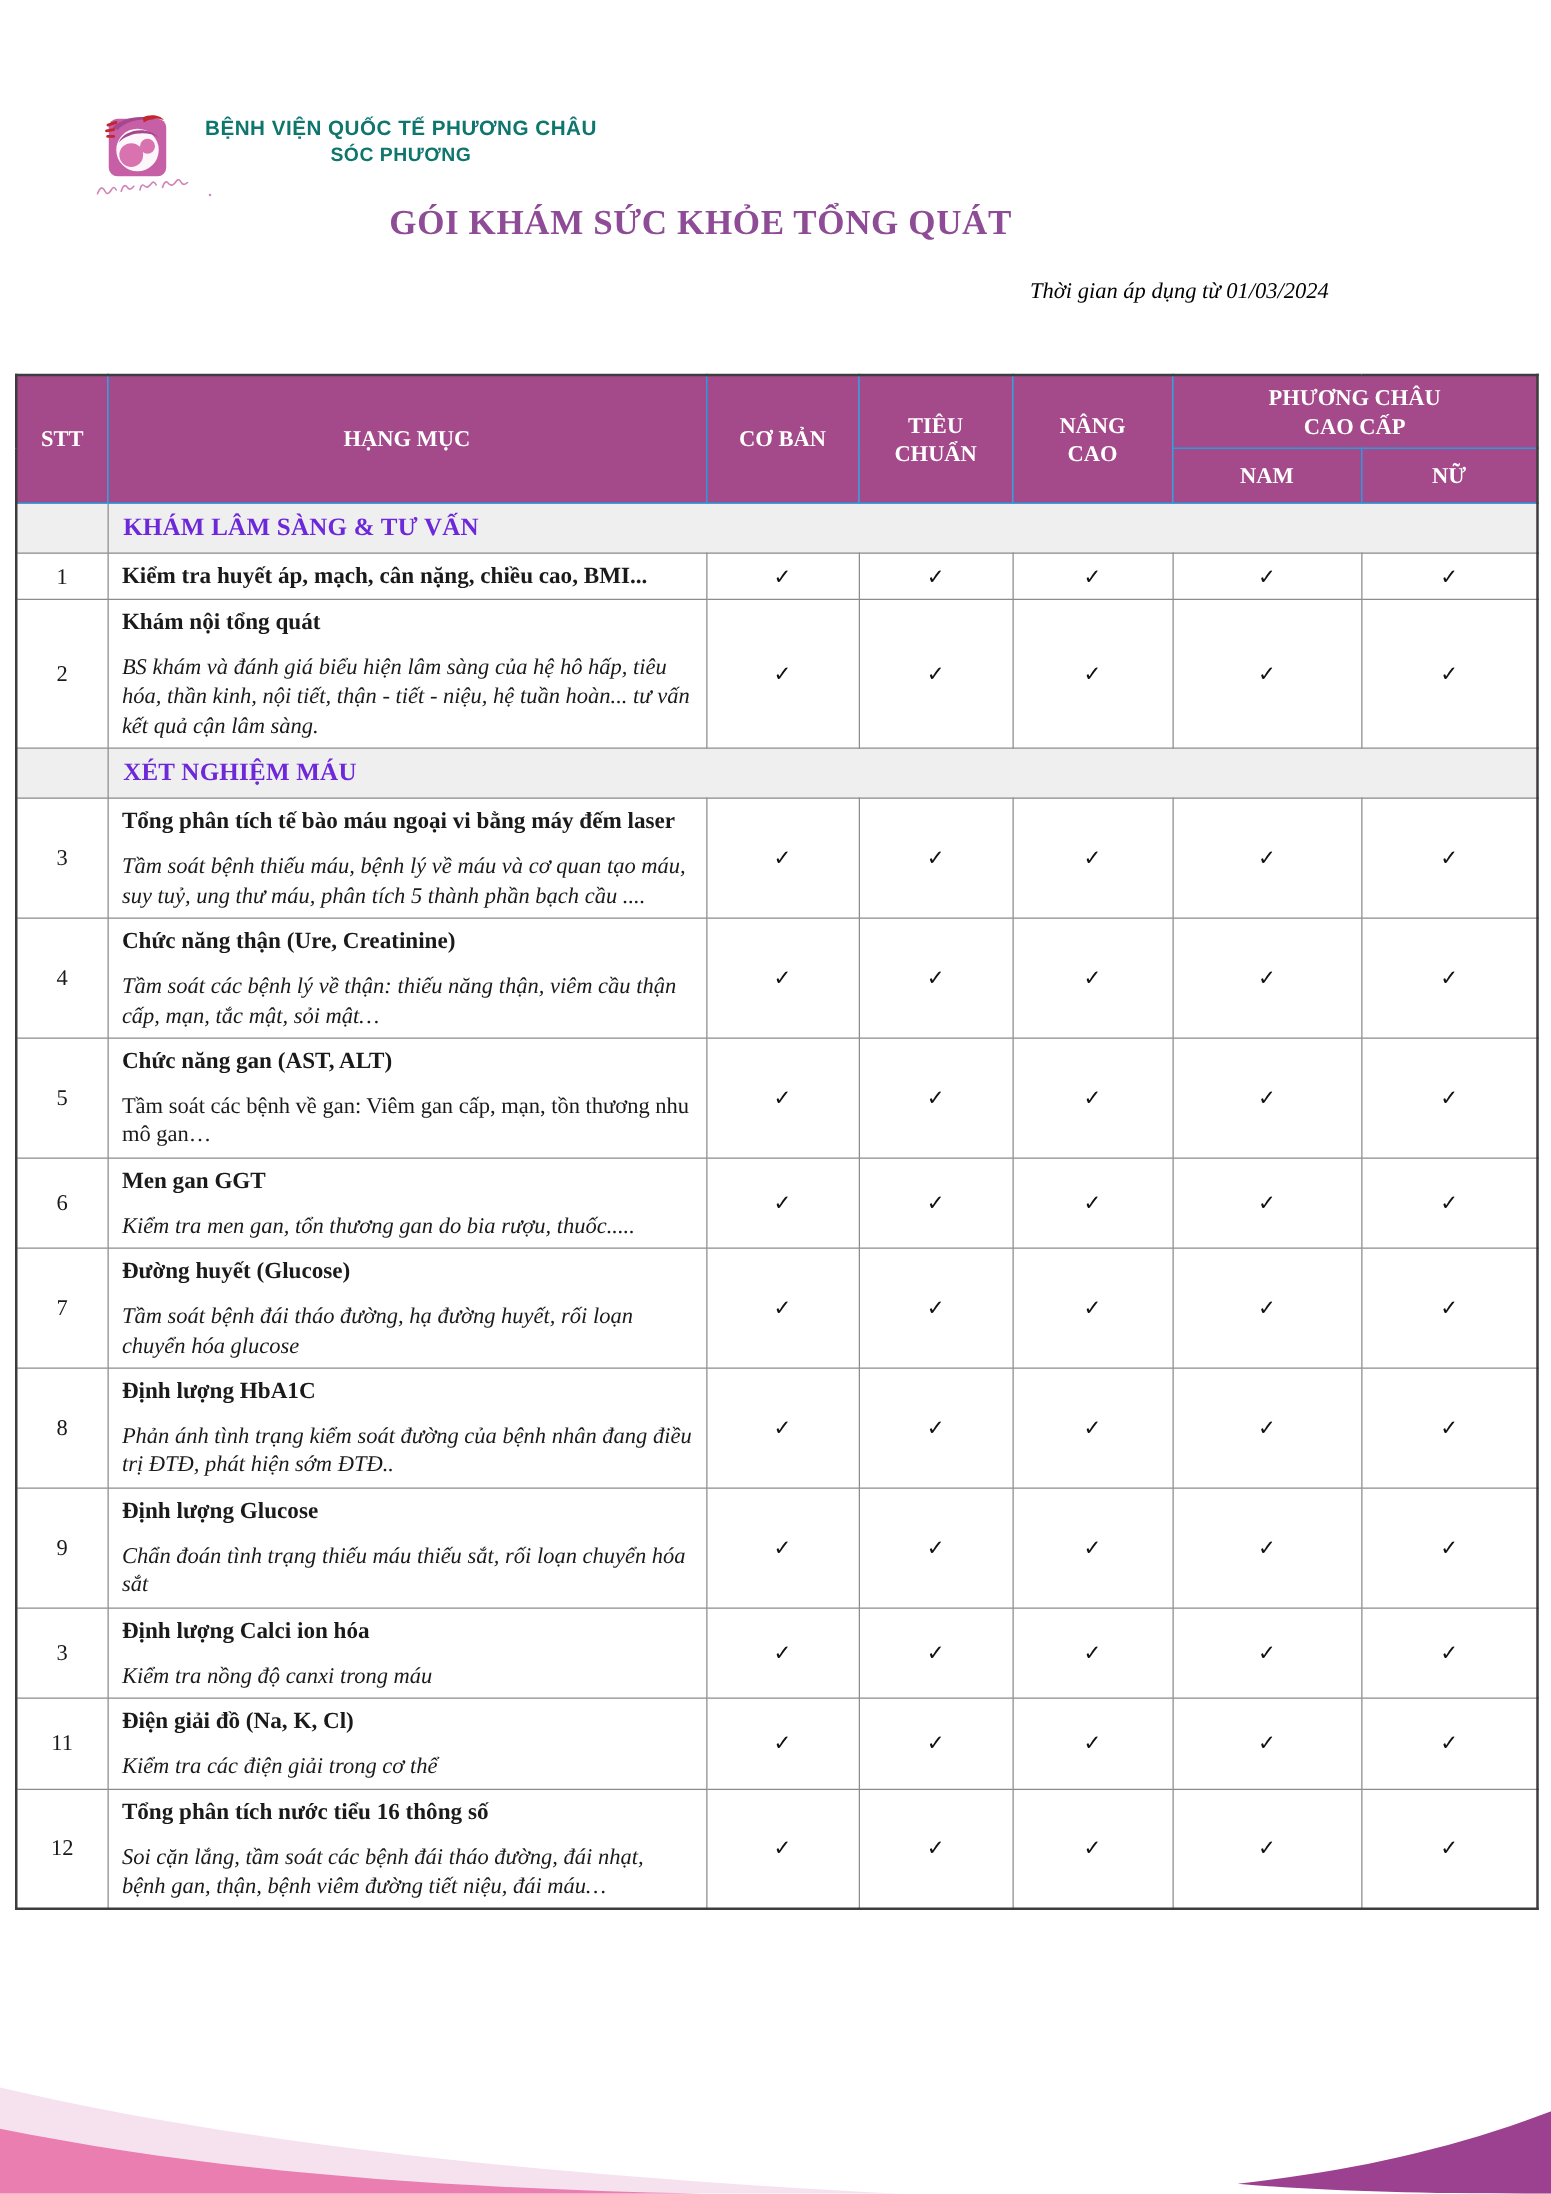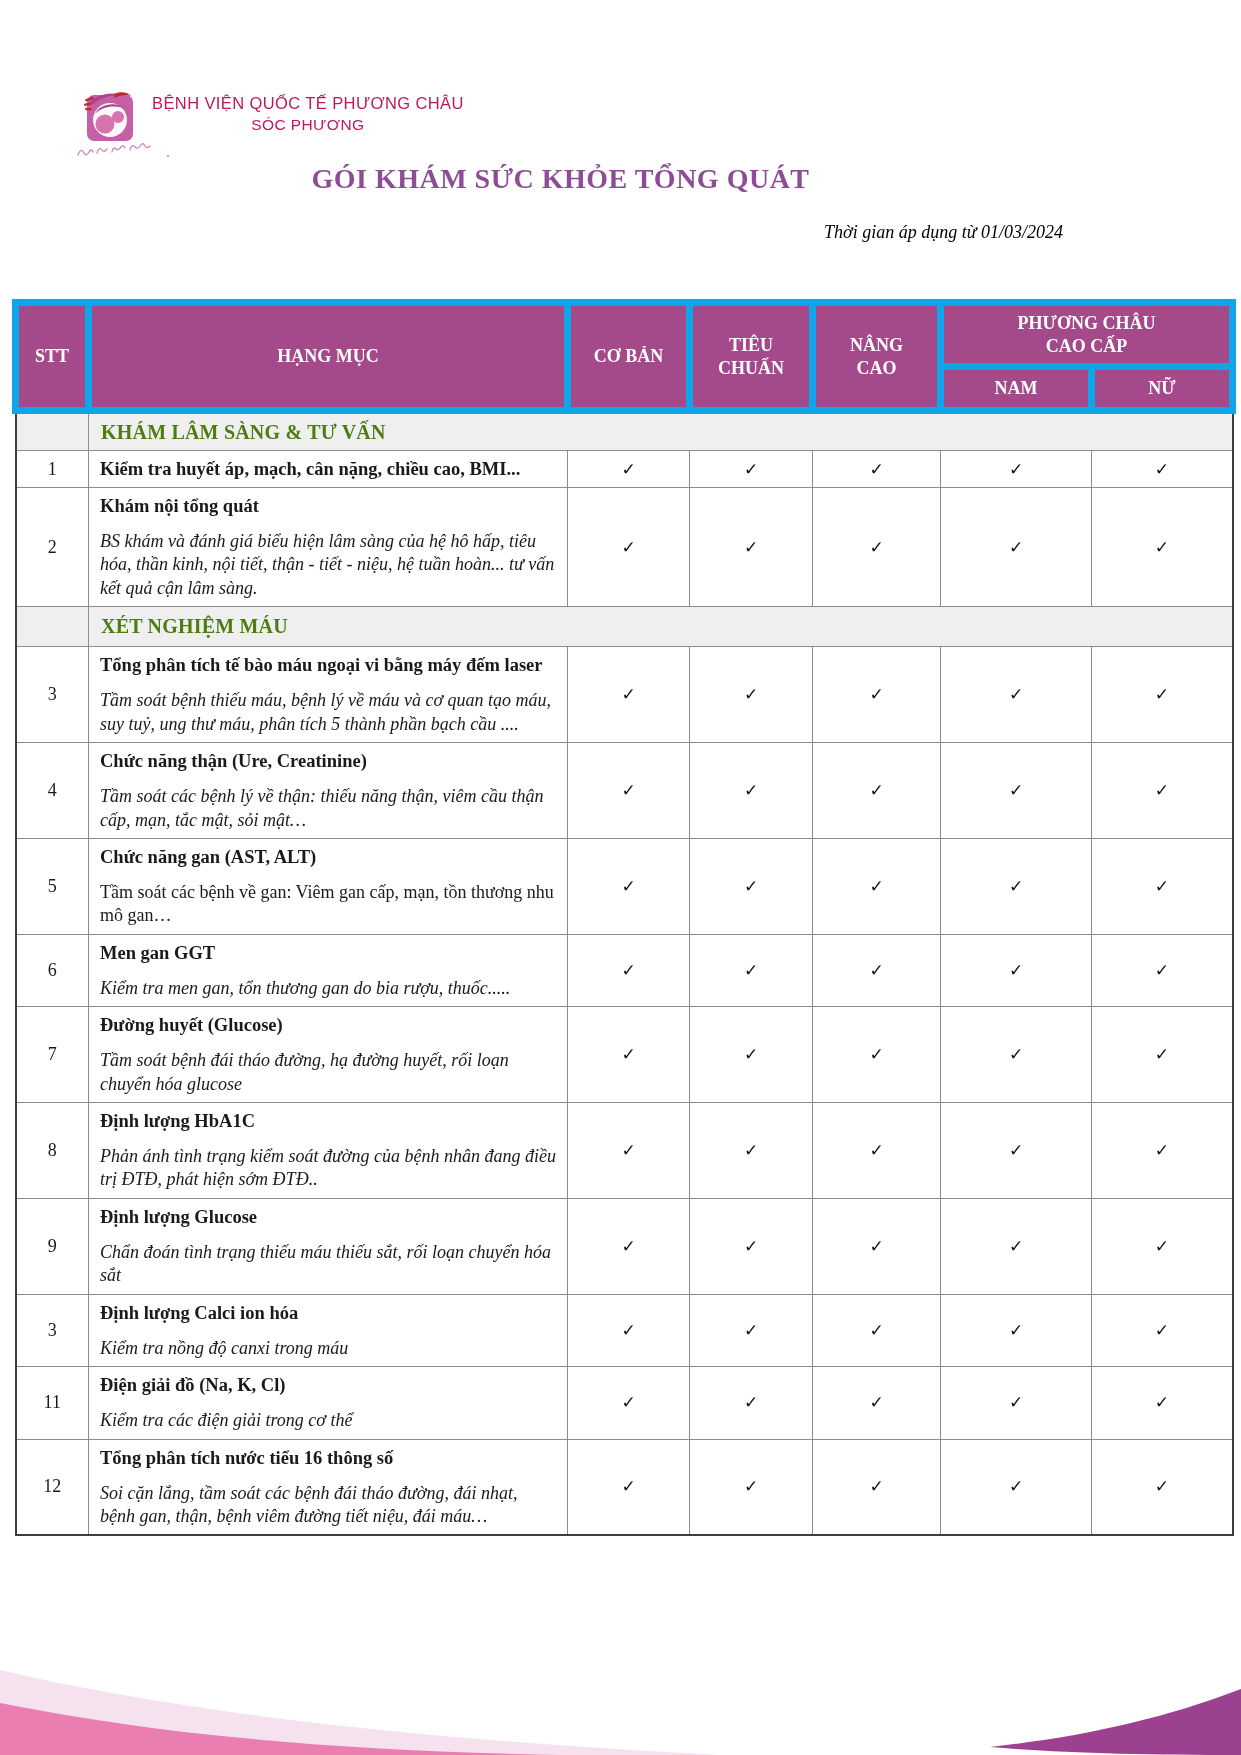--- a/index.html
+++ b/index.html
@@ -6,50 +6,50 @@
   html,body { width:1241px; height:1755px; background:#fff; }
   body {
     position:relative; overflow:hidden;
     font-family:"Liberation Serif", serif;
     color:#1a1a1a;
   }
 
   
   .logo-row { position:absolute; top:90px; left:84px; display:flex; align-items:flex-start; }
   .logo-mark { width:52px; height:52px; flex:0 0 auto; }
-  .logo-text { margin-left:16px; padding-top:4px;
-    font-family:"Liberation Sans", sans-serif; font-weight:normal;
-    color:#be185d; letter-spacing:.4px; }
+  .logo-text { margin-left:28px; padding-top:4px;
+    font-family:"Liberation Sans", sans-serif; font-weight:bold;
+    color:#0f766e; letter-spacing:.4px; }
   .logo-line1 { font-size:16.5px; }
   .logo-line2 { font-size:15.5px; text-align:center; margin-top:3px; }
   .tagline { position:absolute; top:143px; left:76px; }
 
   
   .title { position:absolute; top:163px; left:0; width:1121px; text-align:center;
     color:#8E4C96; font-size:28px; font-weight:bold; letter-spacing:.5px; }
   .date-line { position:absolute; top:222px; right:178px;
     font-style:italic; font-size:18px; color:#000000; }
 
   
   .pkg-table { position:absolute; top:299px; left:12px; width:1217px;
     border-collapse:collapse; table-layout:fixed;
     border:2px solid #3d3d3d; }
   .pkg-table th, .pkg-table td { vertical-align:middle; }
 
   .pkg-table thead th {
     background:#A44A8A; color:#fff; font-weight:bold; font-size:18px;
-    border:7px solid #0ea5e9; text-align:center;
+    border:1px solid #0ea5e9; text-align:center;
     white-space:pre-line; line-height:1.25; padding:6px 2px;
   }
   .pkg-table thead tr.hrow1 th { height:54px; }
   .pkg-table thead tr.hrow2 th { height:44px; }
 
   .pkg-table tbody td { border:1px solid #8c8c8c; }
   tr.section-row td { background:#EFEFEF; height:40px; }
-  .section-title { color:#4d7c0f; font-weight:bold; font-size:20px;
+  .section-title { color:#6d28d9; font-weight:bold; font-size:20px;
     padding:6px 12px; letter-spacing:.2px; }
   td.stt-cell { text-align:center; font-size:18px; }
   td.item-cell { padding:6px 11px; }
   .item-name { font-weight:bold; font-size:18.5px; line-height:1.3; }
   .item-desc { font-style:italic; font-size:18px; line-height:1.3;margin-top:12px; }
   .item-desc.desc-normal { font-style:normal; }
   td.check-cell { text-align:center; font-size:17px; color:#111; }
 
   
   .waves { position:absolute; left:0; bottom:0; width:1241px; height:130px; display:block; }

